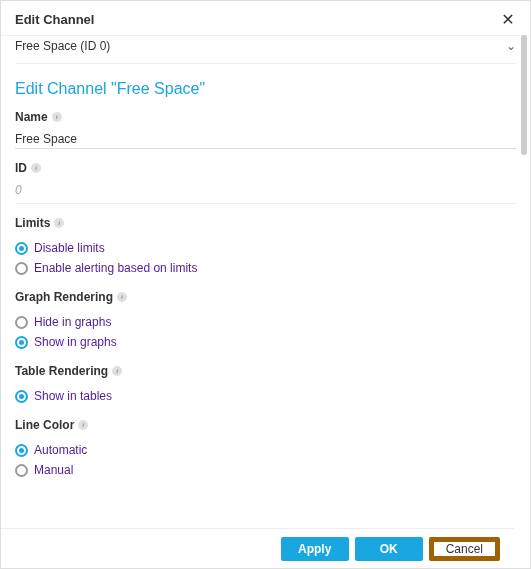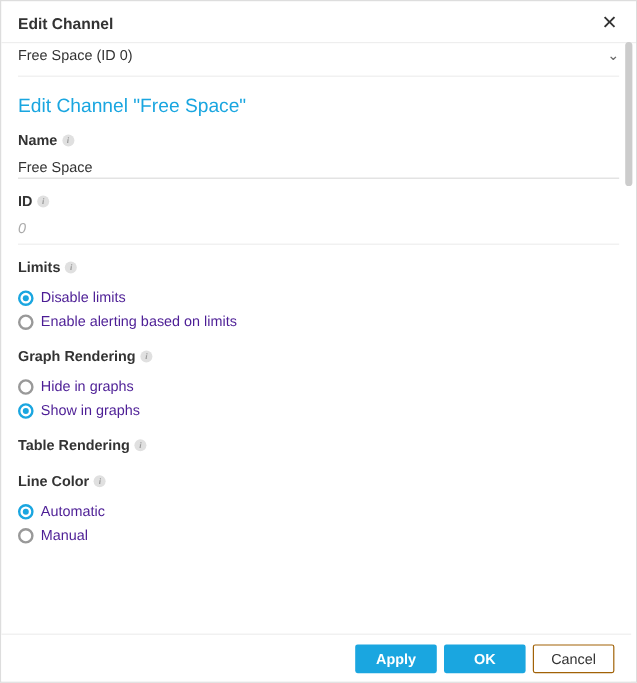--- a/index.html
+++ b/index.html
@@ -16,24 +16,24 @@
 .field-label { font-weight: 600; font-size: 12px; color: #333; display: inline-flex; align-items: center; gap: 4px; margin-bottom: 4px; }
 .info-icon { width: 10px; height: 10px; border-radius: 50%; background: #e0e0e0; display: inline-flex; align-items: center; justify-content: center; font-size: 7px; color: #999; font-style: italic; font-family: serif; }
 .text-input { width: 100%; border: none; border-bottom: 1px solid #ddd; padding: 4px 0 2px 0; font-size: 12px; outline: none; color: #333; }
 .readonly-val { color: #aaa; font-style: italic; padding: 4px 0 6px 0; border-bottom: 1px solid #eee; }
 .radio-group { margin-top: 4px; }
 .radio-row { display: flex; align-items: center; gap: 6px; padding: 3px 0; cursor: pointer; }
 .radio { width: 13px; height: 13px; border: 2px solid #999; border-radius: 50%; display: inline-flex; align-items: center; justify-content: center; flex-shrink: 0; }
 .radio.checked { border-color: #1aa6e0; }
 .radio.checked::after { content: ""; width: 5px; height: 5px; background: #1aa6e0; border-radius: 50%; }
 .radio-label { font-size: 12px; color: #4c1d95; }
-.footer { position: absolute; bottom: 0; left: 0; right: 4px; height: 40px; display: flex; justify-content: flex-end; align-items: center; gap: 6px; padding: 0 14px; border-top: 1px solid #eee; background: #fff; }
+.footer { position: absolute; bottom: 0; left: 0; right: 16px; height: 40px; display: flex; justify-content: flex-end; align-items: center; gap: 6px; padding: 0 14px; border-top: 1px solid #eee; background: #fff; }
 .btn { min-width: 68px; height: 24px; border: none; border-radius: 2px; font-size: 12px; cursor: pointer; padding: 0 12px; }
 .btn-primary { background: #1aa6e0; color: #fff; font-weight: 600; }
-.btn-secondary { background: #fff; border: 1px solid #a16207; color: #333; }
+.btn-secondary { background: #fff; border: 5px solid #a16207; color: #333; }
 .scrollbar-vis { position: absolute; right: 3px; top: 34px; width: 6px; height: 120px; background: #ccc; border-radius: 3px; }
 </style>
 </head>
 <body>
 
 <div class="dialog-header">
   <span class="dialog-title">Edit Channel</span>
   <span class="close-btn">✕</span>
 </div>
 
@@ -95,20 +95,24 @@
       </div>
     </div>
   </div>
 
   <div class="field">
     <div class="field-label">
       <span>Table Rendering</span>
       <span class="info-icon">i</span>
     </div>
     <div class="radio-group">
+      <div class="radio-row">
+        <span class="radio checked"></span>
+        <span class="radio-label">Show in tables</span>
+      </div>
     </div>
   </div>
 
   <div class="field">
     <div class="field-label">
       <span>Line Color</span>
       <span class="info-icon">i</span>
     </div>
     <div class="radio-group">
       <div class="radio-row">

